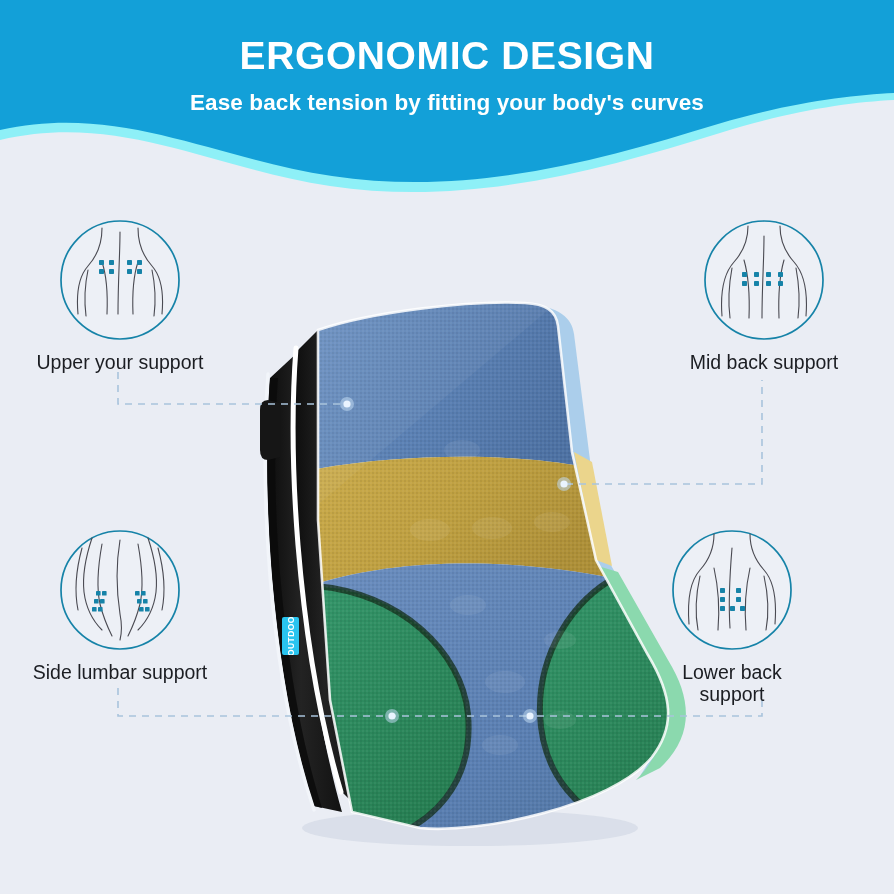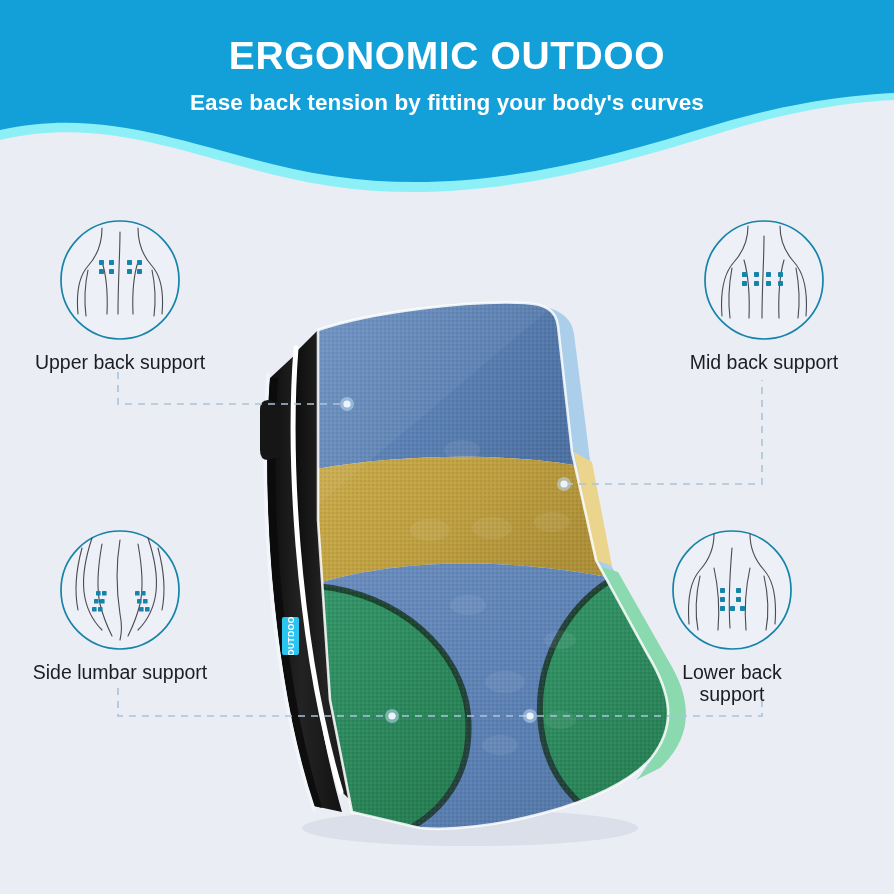--- a/index.html
+++ b/index.html
@@ -155,21 +155,21 @@
       </defs>
       <g clip-path="url(#hclip)">
         <rect x="0" y="0" width="894" height="200" fill="#EAEDF4"></rect>
 
         <path d="M0,140 C120,112 210,168 330,186 C470,207 600,170 720,133 C790,111 850,102 894,100 L894,0 L0,0 Z" fill="#8EF0F7"></path>
 
         <path d="M0,130 C120,103 212,158 332,176 C472,197 600,160 718,124 C788,103 850,95 894,93 L894,0 L0,0 Z" fill="#13A0D8"></path>
       </g>
     </svg>
     <div class="header-text">
-      <h1 class="title">ERGONOMIC OUTDOO</h1>
+      <h1 class="title">ERGONOMIC DESIGN</h1>
       <p class="subtitle">Ease back tension by fitting your body's curves</p>
     </div>
   </div>
 
   <svg class="connectors" width="894" height="894" viewBox="0 0 894 894">
     <g stroke="#A9C3DC" stroke-width="1.6" fill="none" stroke-dasharray="7 6" stroke-linecap="butt">
 
       <path d="M118,372 L118,404 L345,404"></path>
 
       <path d="M566,484 L762,484 L762,380"></path>
@@ -309,21 +309,21 @@
         <rect x="41" y="42" width="5" height="5" rx="0.7"></rect>
         <rect x="51" y="42" width="5" height="5" rx="0.7"></rect>
         <rect x="41" y="51" width="5" height="5" rx="0.7"></rect>
         <rect x="51" y="51" width="5" height="5" rx="0.7"></rect>
         <rect x="69" y="42" width="5" height="5" rx="0.7"></rect>
         <rect x="79" y="42" width="5" height="5" rx="0.7"></rect>
         <rect x="69" y="51" width="5" height="5" rx="0.7"></rect>
         <rect x="79" y="51" width="5" height="5" rx="0.7"></rect>
       </g>
     </svg>
-    <div class="callout-label">Upper back support</div>
+    <div class="callout-label">Upper your support</div>
   </div>
 
   <div class="callout tr">
     <svg class="icon-circle" viewBox="0 0 124 124">
       <circle cx="62" cy="62" r="59" fill="#EDF0F6" stroke="#1683A8" stroke-width="1.7"></circle>
       <g fill="none" stroke="#4a4a52" stroke-width="1.1" stroke-linecap="round">
         <path d="M46,8 C46,22 41,34 32,44 C23,54 18,72 20,98"></path>
         <path d="M78,8 C78,22 83,34 92,44 C101,54 106,72 104,98"></path>
         <path d="M62,18 C62,42 60,68 60,100"></path>
         <path d="M42,42 C46,56 48,74 47,100"></path>

